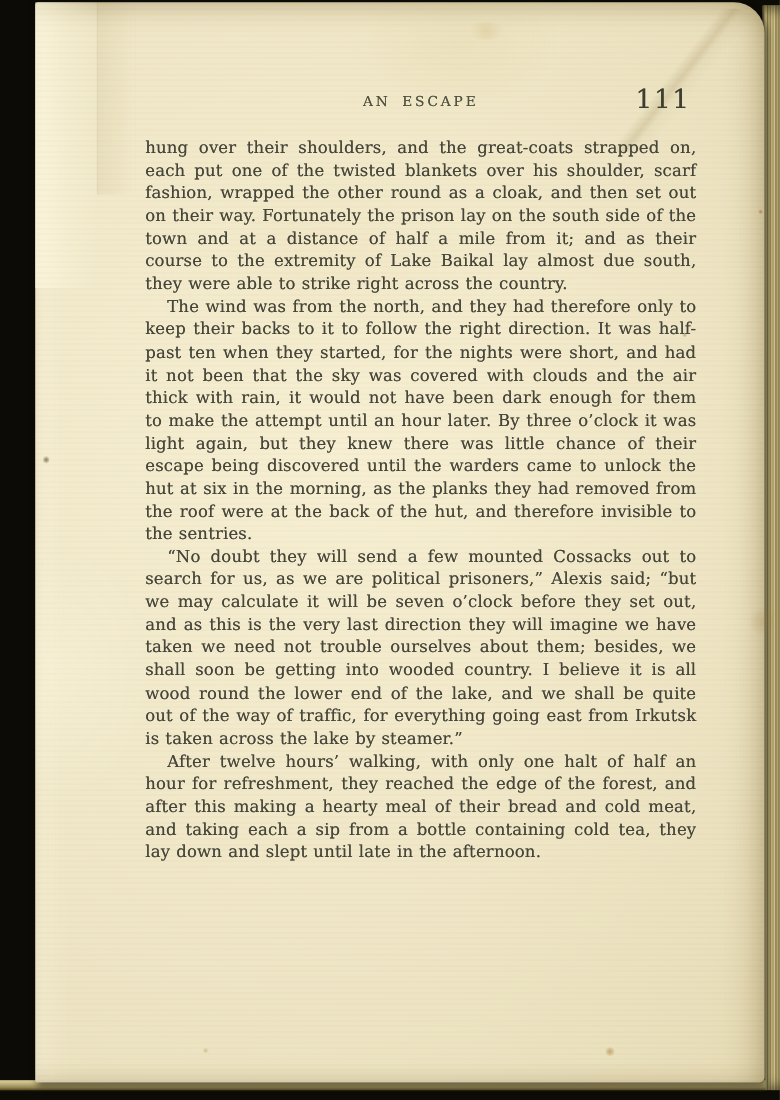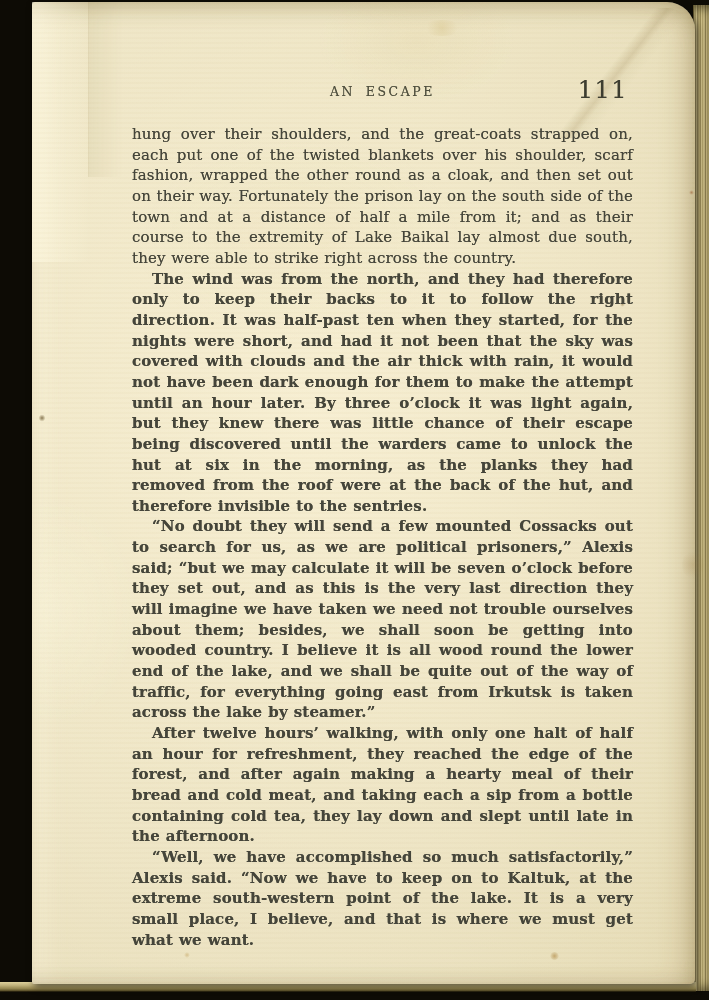--- a/index.html
+++ b/index.html
@@ -86,21 +86,21 @@
     text-shadow:0 0 .5px rgba(61,61,48,.7);
   }
   .bodytext{
     margin-top:23px;
     font-size:15px;line-height:20.65px;
     text-align:justify;color:#45453a;
     text-shadow:0 0 .55px rgba(69,69,58,.75);
     word-spacing:.6px;letter-spacing:.15px;
   }
   .bodytext p{margin:0;}
-  .bodytext p.indent{text-indent:20px;font-weight:bold;}
+  .bodytext p.indent{text-indent:20px;}
 </style>
 </head>
 <body>
 
 <div class="edge-right"></div>
 <div class="edge-bottom"></div>
 
 <div class="page">
   <div class="topleft-light"></div>
   <div class="underpage-shade"></div>
@@ -117,17 +117,16 @@
 
   <div class="content">
     <div class="runhead">
       <span class="title">AN  ESCAPE</span>
       <span class="pagenum">111</span>
     </div>
     <div class="bodytext">
       <p>hung over their shoulders, and the great-coats strapped on, each put one of the twisted blankets over his shoulder, scarf fashion, wrapped the other round as a cloak, and then set out on their way.  Fortunately the prison lay on the south side of the town and at a distance of half a mile from it; and as their course to the extremity of Lake Baikal lay almost due south, they were able to strike right across the country.</p>
       <p class="indent">The wind was from the north, and they had therefore only to keep their backs to it to follow the right direction.  It was half-past ten when they started, for the nights were short, and had it not been that the sky was covered with clouds and the air thick with rain, it would not have been dark enough for them to make the attempt until an hour later.  By three o’clock it was light again, but they knew there was little chance of their escape being discovered until the warders came to unlock the hut at six in the morning, as the planks they had removed from the roof were at the back of the hut, and therefore invisible to the sentries.</p>
       <p class="indent">“No doubt they will send a few mounted Cossacks out to search for us, as we are political prisoners,” Alexis said; “but we may calculate it will be seven o’clock before they set out, and as this is the very last direction they will imagine we have taken we need not trouble ourselves about them; besides, we shall soon be getting into wooded country.  I believe it is all wood round the lower end of the lake, and we shall be quite out of the way of traffic, for everything going east from Irkutsk is taken across the lake by steamer.”</p>
-      <p class="indent">After twelve hours’ walking, with only one halt of half an hour for refreshment, they reached the edge of the forest, and after again making a hearty meal of their bread and cold meat, and taking each a sip from a bottle containing cold tea, they lay down and slept until late in the afternoon.</p>
-      <p class="indent">“Well, we have accomplished so much satisfactorily,” Alexis said.  “Now we have to keep on to Kaltuk, at the extreme south-western point of the lake.  It is a very small place, I believe, and that is where we must get what we want.</p>
+      <p class="indent">After twelve hours’ walking, with only one halt of half an hour for refreshment, they reached the edge of the forest, and after this making a hearty meal of their bread and cold meat, and taking each a sip from a bottle containing cold tea, they lay down and slept until late in the afternoon.</p>
     </div>
   </div>
 </div>
 
 </body></html>

